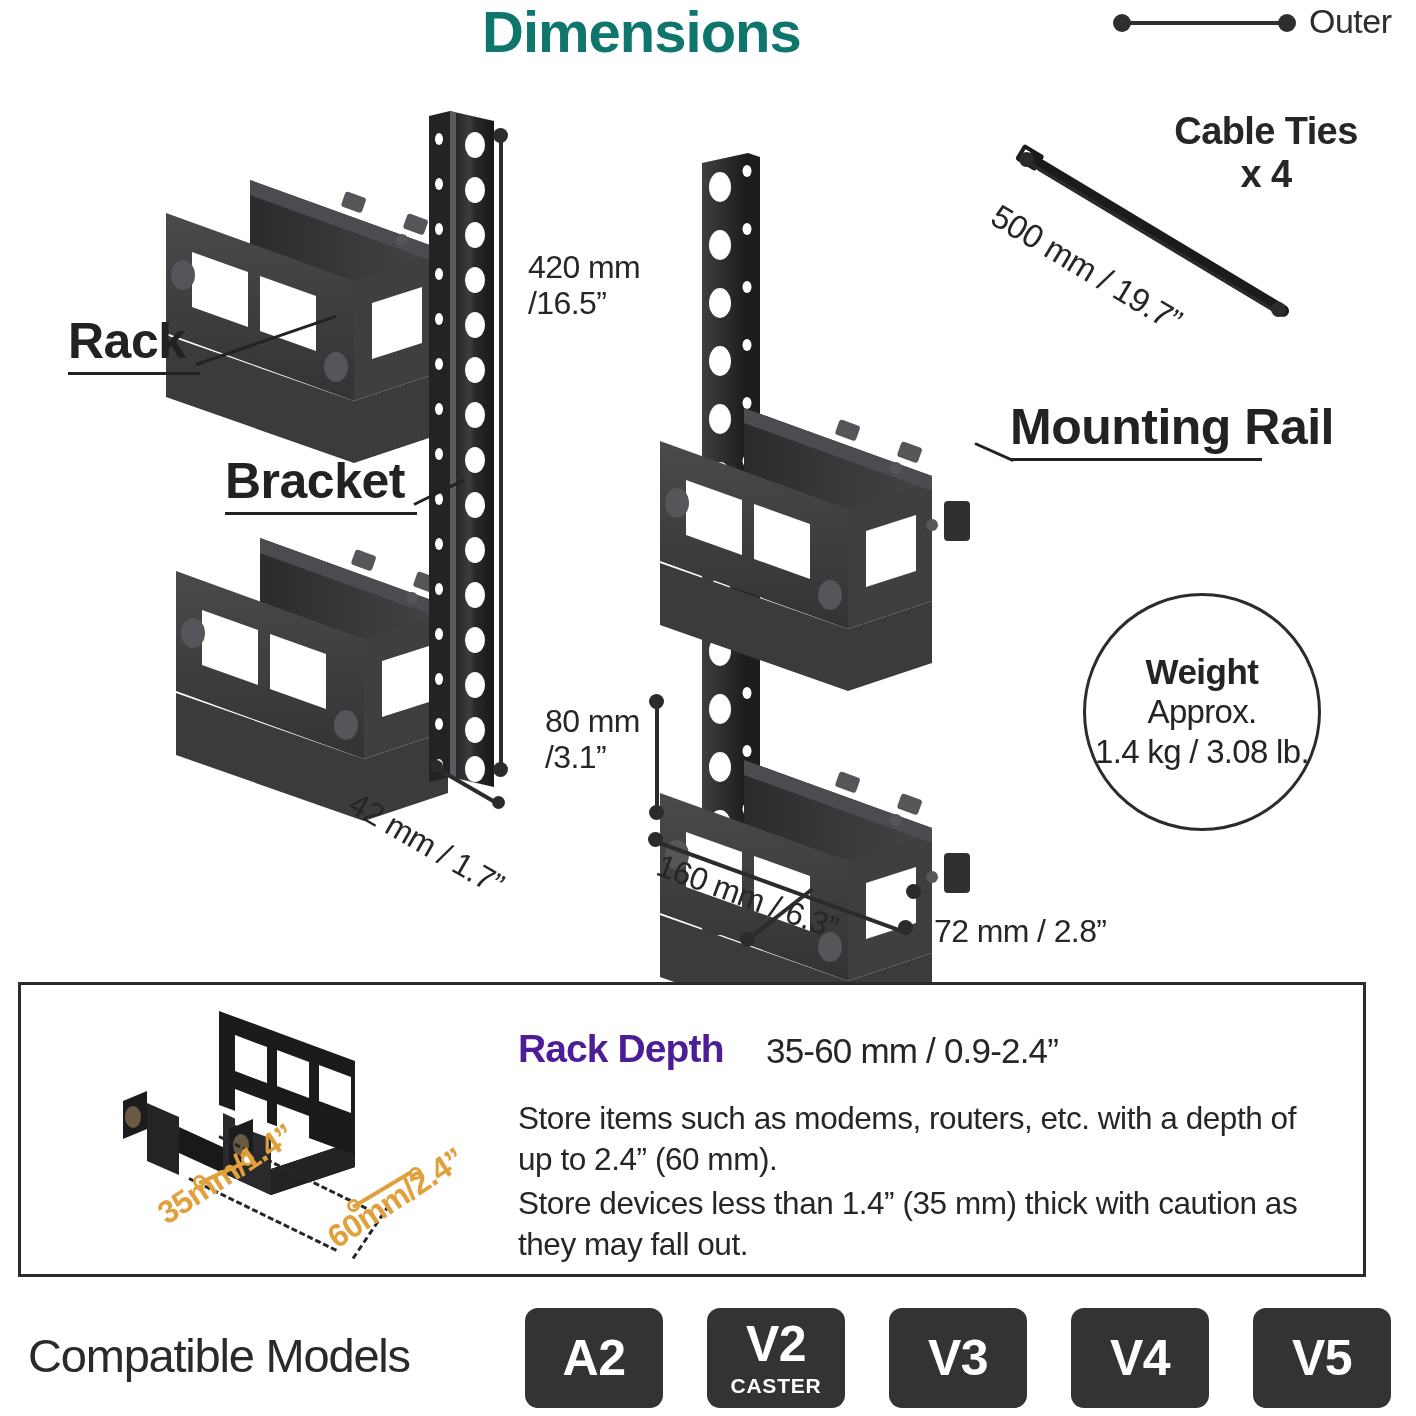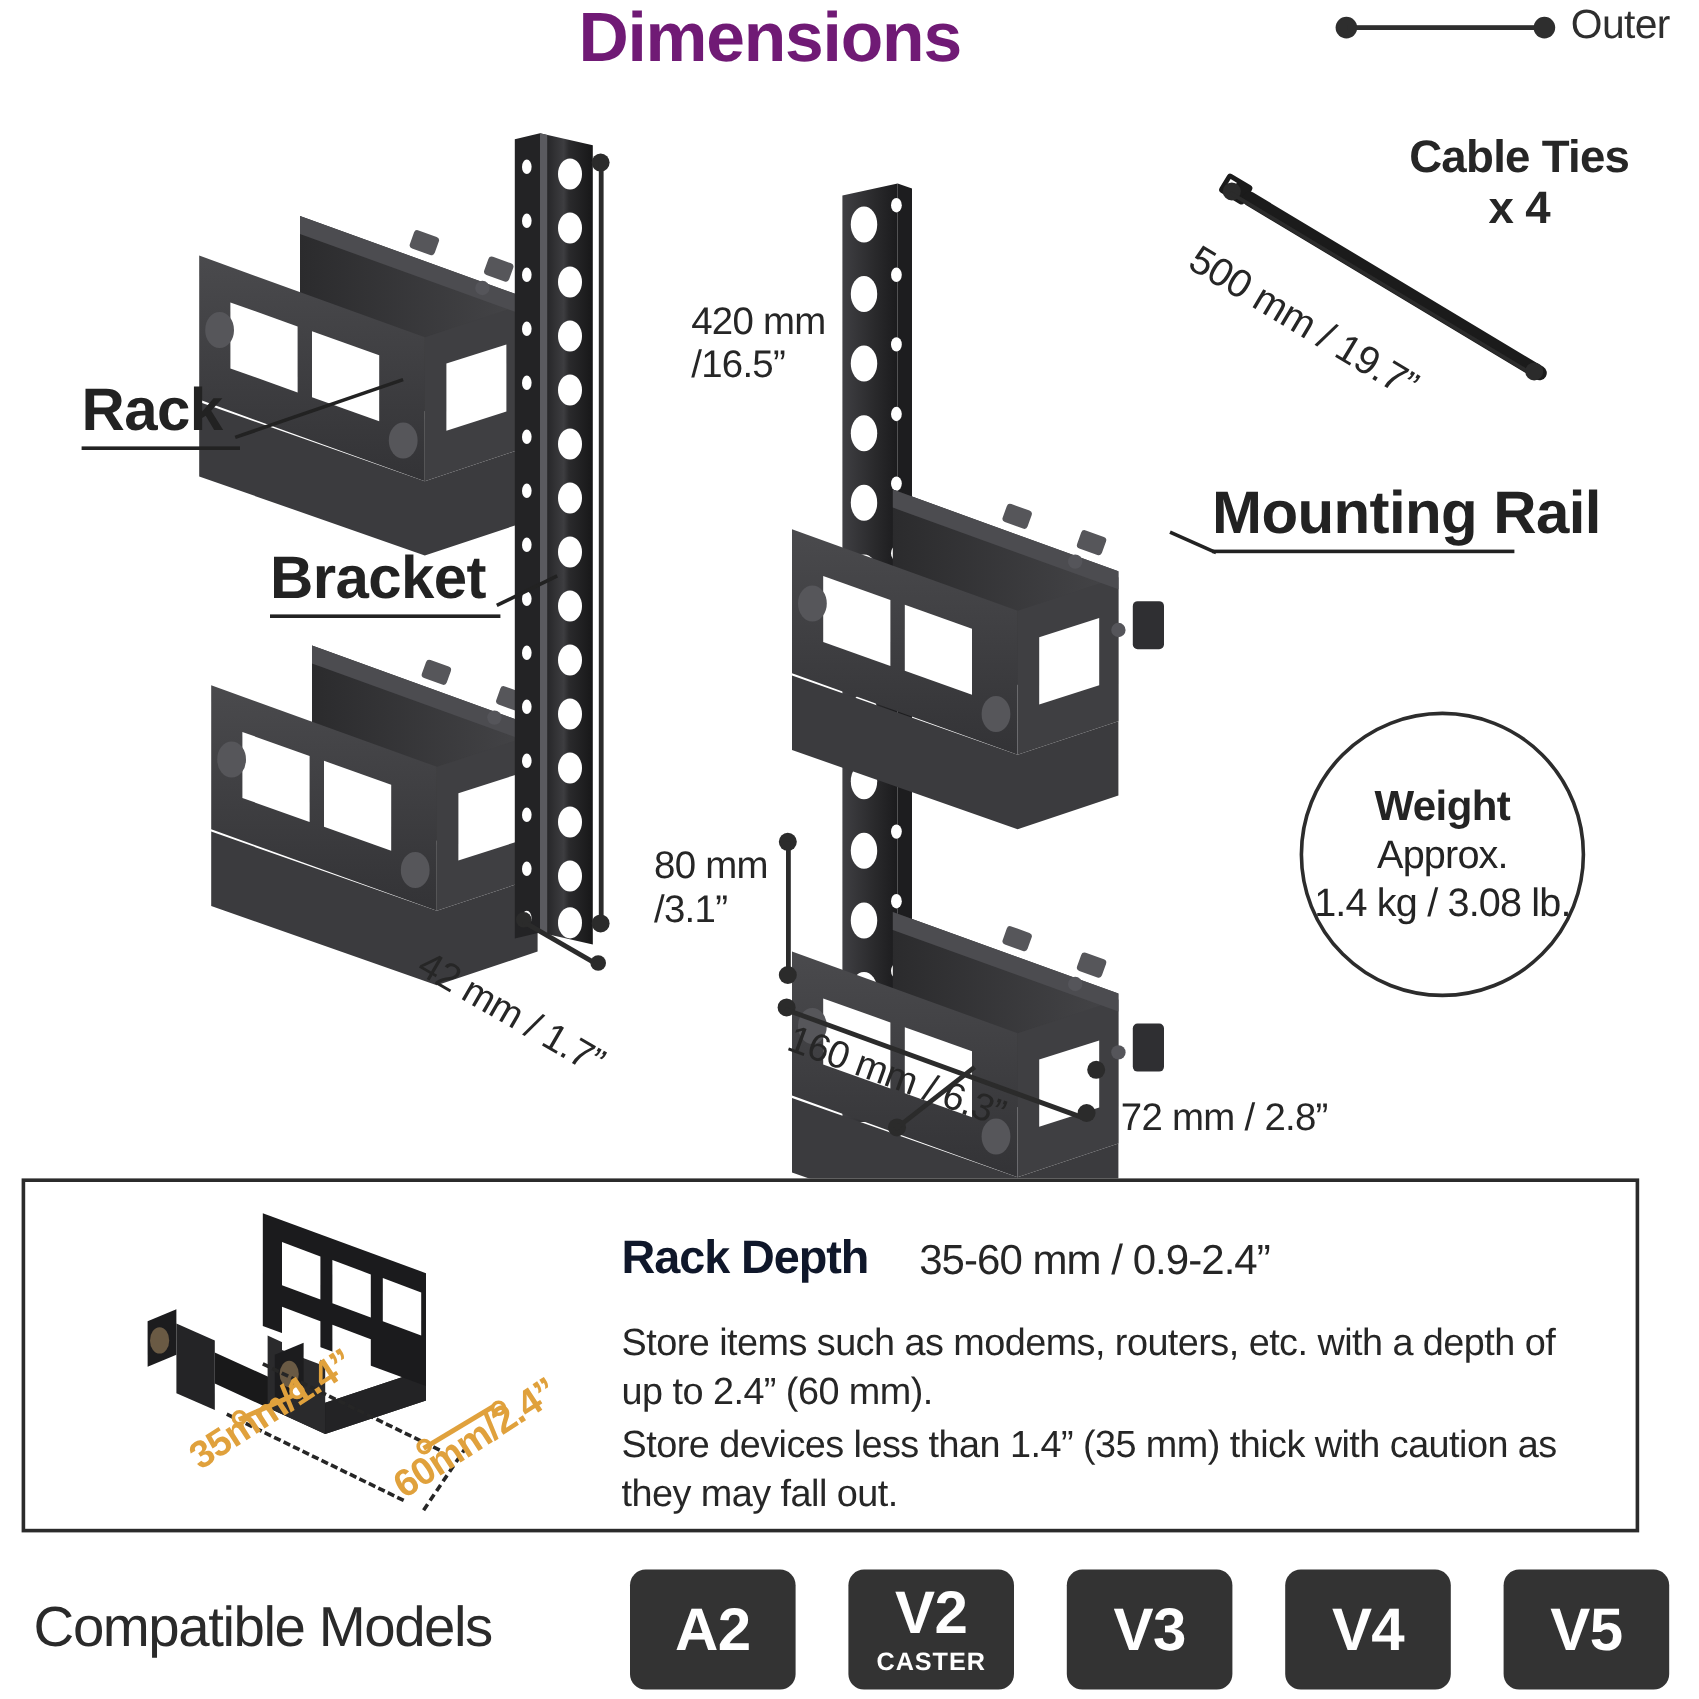--- a/index.html
+++ b/index.html
@@ -8,21 +8,21 @@
     font-family:"Liberation Sans", sans-serif;
     color:#2b2b2b;
     -webkit-font-smoothing:antialiased;
   }
   .abs{position:absolute;}
 
   
   #page-title{
     left:482px; top:2px; width:520px;
     font-size:58px; font-weight:bold; letter-spacing:-1px;
-    color:#701a75; line-height:1.05;
+    color:#0f766e; line-height:1.05;
   }
 
   
   #outer-legend{ left:1113px; top:2px; width:300px; height:44px; }
   #outer-legend .ln{ position:absolute; left:10px; top:19px; width:163px; height:4px; background:#2e2e2e; }
   #outer-legend .dotA{ position:absolute; left:0px; top:12px; width:18px;height:18px;border-radius:50%;background:#2e2e2e;}
   #outer-legend .dotB{ position:absolute; left:165px; top:12px; width:18px;height:18px;border-radius:50%;background:#2e2e2e;}
   #outer-legend .lbl{ position:absolute; left:196px; top:0px; font-size:34px; letter-spacing:-.5px; color:#2e2e2e;}
 
   
@@ -52,21 +52,21 @@
     display:flex;flex-direction:column;align-items:center;justify-content:center;text-align:right;
   }
   #weight-circle .w-title{font-size:35px;font-weight:bold;letter-spacing:-.5px;color:#242424;}
   #weight-circle .w-line{font-size:33px;letter-spacing:-.7px;color:#242424;line-height:1.22;white-space:nowrap;}
 
   
   #rack-depth-panel{
     position:absolute;left:18px;top:982px;width:1348px;height:295px;
     border:3px solid #2b2b2b;box-sizing:border-box;background:#fff;
   }
-  #rd-title{position:absolute;left:497px;top:42px;font-size:39px;font-weight:bold;letter-spacing:-.9px;color:#0f172a;}
+  #rd-title{position:absolute;left:497px;top:42px;font-size:39px;font-weight:bold;letter-spacing:-.9px;color:#4c1d95;}
   #rd-value{position:absolute;left:745px;top:46px;font-size:35px;letter-spacing:-.8px;color:#262626;}
   .rd-para{position:absolute;left:497px;font-size:31.5px;letter-spacing:-.45px;line-height:1.30;color:#262626;width:790px;}
   #rd-p1{top:113px;}
   #rd-p2{top:198px;}
 
   
   .odim{position:absolute;color:#e0a13c;font-size:32px;font-weight:bold;letter-spacing:-.8px;white-space:nowrap;}
   .oline{position:absolute;background:#e0a13c;height:4px;transform-origin:0 50%;}
   .odot{position:absolute;width:13px;height:13px;border-radius:50%;border:3px solid #e0a13c;background:#fff;box-sizing:border-box;}
   .dashline{position:absolute;height:0;border-top:3px dashed #262626;transform-origin:0 50%;}
@@ -310,21 +310,21 @@
 <div class="leader-label" style="left:1010px;top:398px;">
   <div class="txt">Mounting Rail</div>
   <div class="bar" style="width:252px;margin-top:2px;"></div>
 </div>
 <div class="leader" style="left:975px;top:442px;width:42px;transform:rotate(24deg);"></div>
 
 <div class="abs" style="left:493px;top:128px;width:200px;height:660px;">
   <div class="dimdot" style="left:0;top:0;"></div>
   <div class="dimline" style="left:6px;top:7px;width:4px;height:640px;"></div>
   <div class="dimdot" style="left:0;top:634px;"></div>
-  <div class="dim" style="position:absolute;left:35px;top:122px;margin-left:48px;">
+  <div class="dim" style="position:absolute;left:35px;top:122px;">
     <span>420 mm</span><br>
     <span>/16.5”</span>
   </div>
 </div>
 
 <div class="abs" style="left:430px;top:760px;width:260px;height:120px;">
   <div class="dimdot sm" style="left:0;top:0;"></div>
   <div class="dimline" style="left:6px;top:6px;width:72px;height:4px;transform-origin:0 50%;transform:rotate(30deg);"></div>
   <div class="dimdot sm" style="left:62px;top:36px;"></div>
   <div class="dim" style="position:absolute;left:-70px;top:26px;transform:rotate(30deg);transform-origin:0 0;">42 mm / 1.7”</div>

